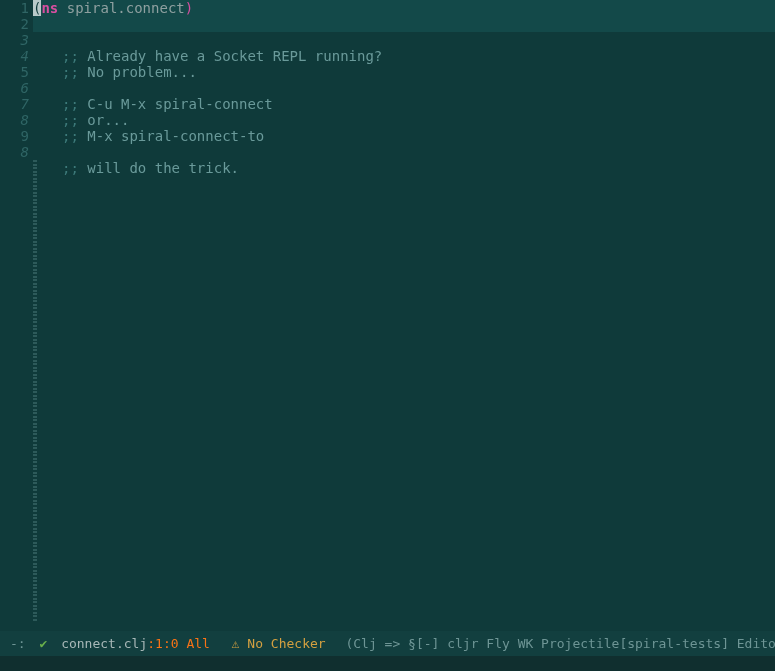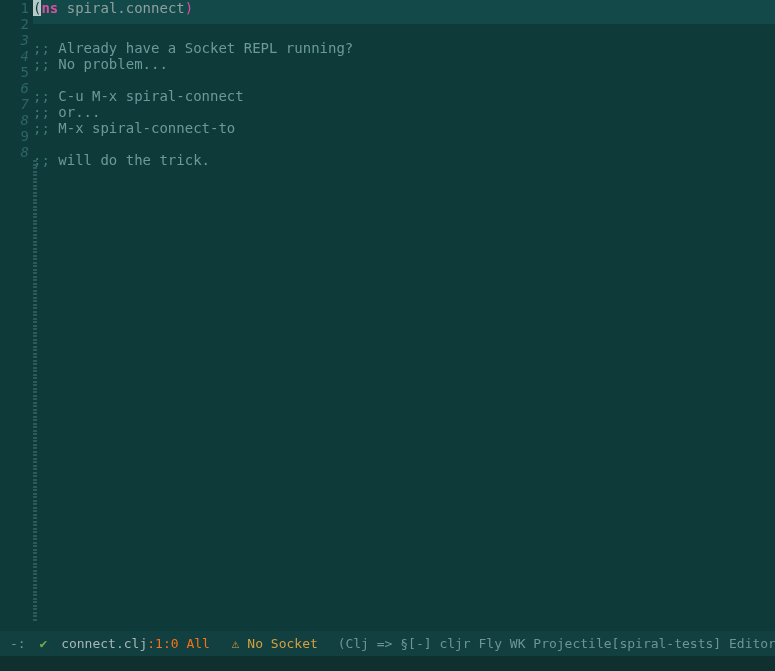--- a/index.html
+++ b/index.html
@@ -33,24 +33,25 @@
     .gutter .num.comment { font-style: italic; }
     .code-area {
       flex: 1;
       position: relative;
     }
     .line {
       height: 16px;
       line-height: 16px;
       white-space: pre;
       color: #6a9a9a;
+      margin-left: 29px;
     }
     .line1-hl {
       background: #134949;
-      height: 24px;
+      height: 32px;
       line-height: 16px;
       white-space: pre;
       position: relative;
     }
     .cursor-paren {
       background: #b8c9c9;
       color: #0f3a3a;
     }
     .kw-ns { color: #d64fa0; font-weight: bold; }
     .namespace { color: #8fa0a0; }
@@ -262,17 +263,17 @@
     <div class="tick"></div>
     <div class="tick"></div>
   <div class="tick"></div>
     <div class="tick"></div>
 </div>
 
 <div class="modeline">
   <span class="dash"> -:</span>
   <span class="check-icon">✔</span>
   <span class="file-conn">connect.</span><span class="file-ext">clj</span><span class="pos">:1:0 All</span>
-  <span class="warn-icon">⚠</span><span class="nochecker"> No Socket</span>
+  <span class="warn-icon">⚠</span><span class="nochecker"> No Checker</span>
   <span class="modes">(Clj =&gt; §[-] cljr Fly WK Projectile[spiral-tests] EditorConfig</span>
 </div>
 
 <div class="minibuffer"></div>
 
 </body></html>

